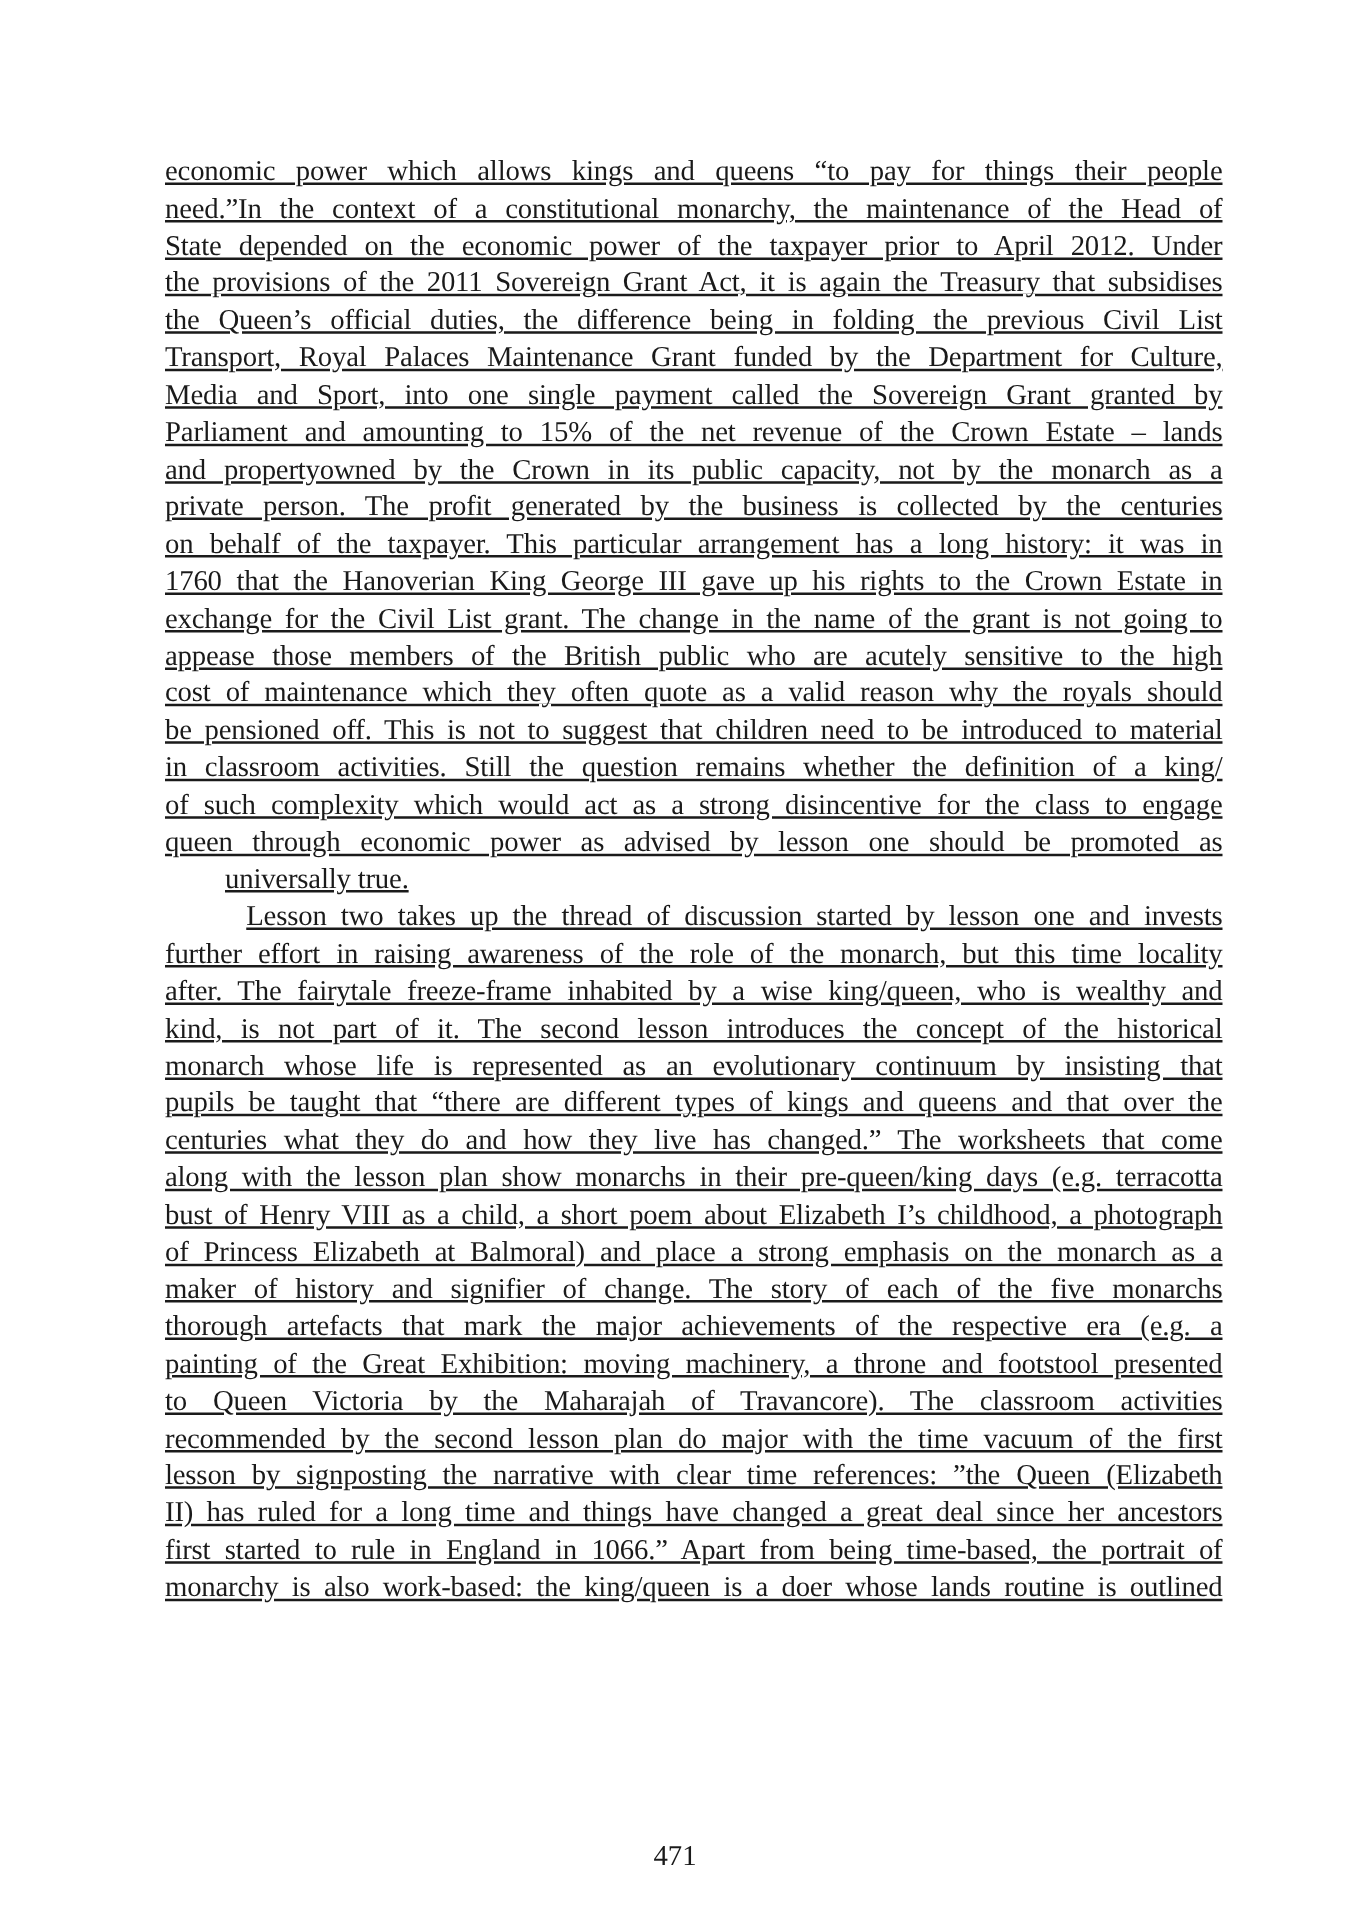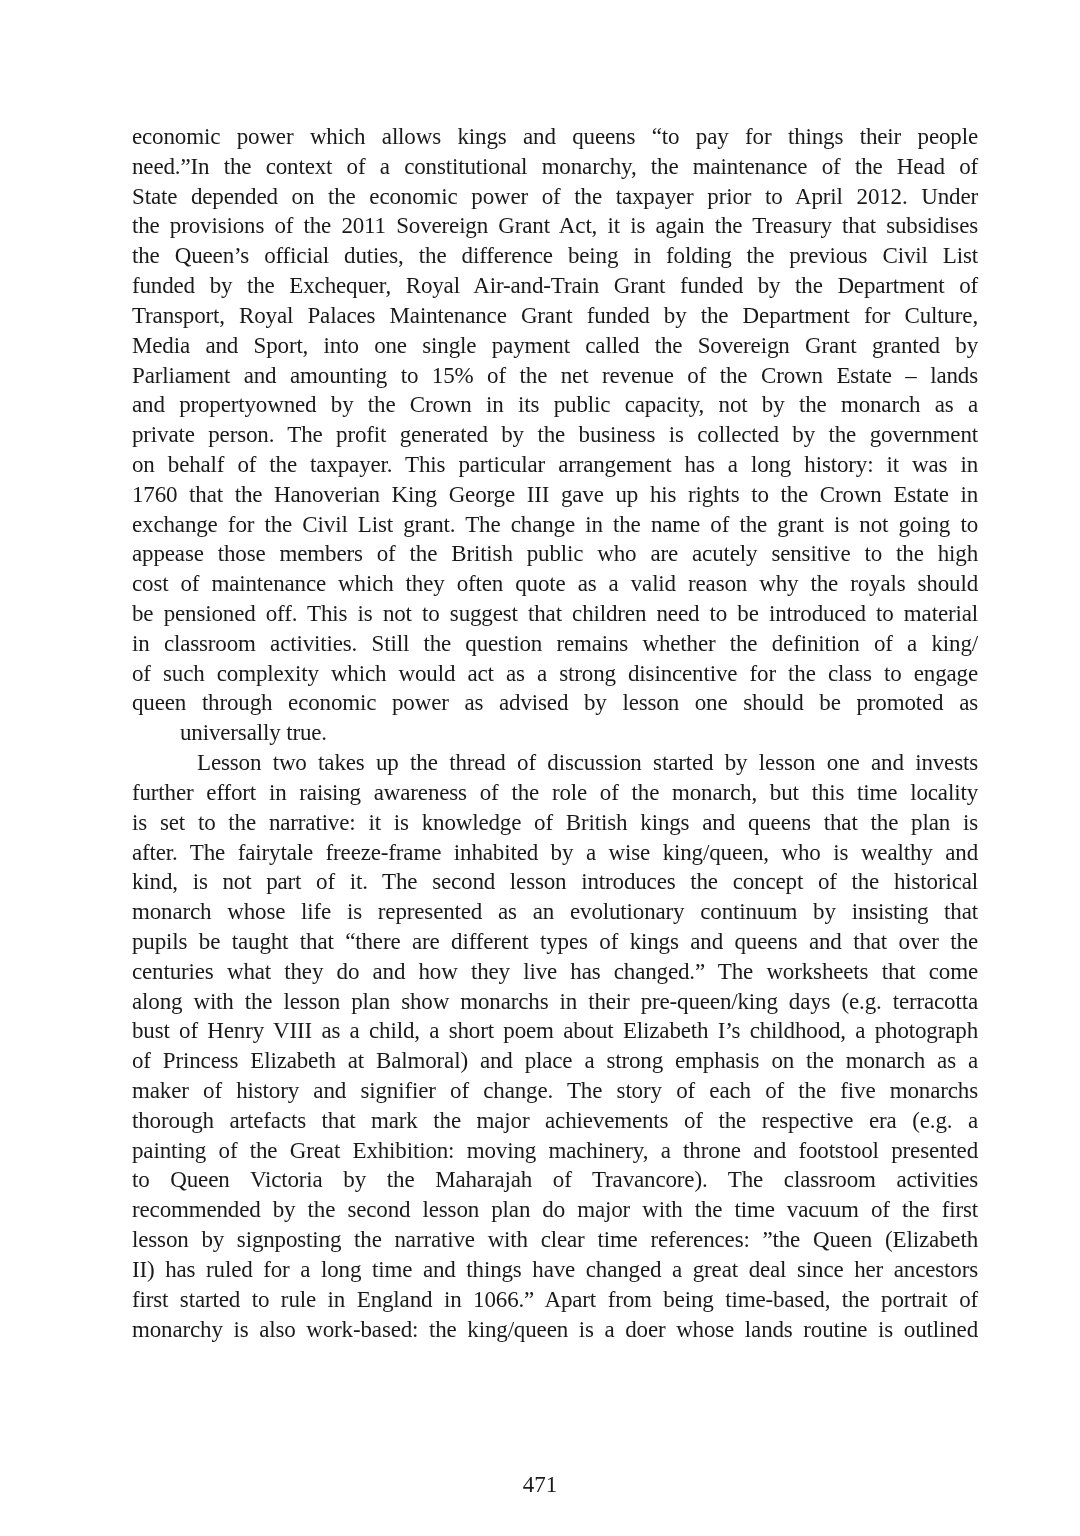--- a/index.html
+++ b/index.html
@@ -23,20 +23,21 @@
   }
   .line {
     display: block;
     font-size: 23px;
     line-height: 29.82px;
     height: 29.82px;
     white-space: nowrap;
     text-align: justify;
     text-align-last: justify;
     letter-spacing: -0.15px;
+    text-decoration: underline;
   }
   .line.last {
     text-align-last: left;
     margin-left: 48px;
   }
   .line.indent {
     padding-left: 65px;
   }
   .page-number {
     position: absolute;
@@ -51,41 +52,39 @@
 </head>
 <body>
 
 <div class="page">
   <div>
     <span class="line">economic power which allows kings and queens “to pay for things their people</span>
     <span class="line">need.”In the context of a constitutional monarchy, the maintenance of the Head of</span>
     <span class="line">State depended on the economic power of the taxpayer prior to April 2012. Under</span>
     <span class="line">the provisions of the 2011 Sovereign Grant Act, it is again the Treasury that subsidises</span>
     <span class="line">the Queen’s official duties, the difference being in folding the previous Civil List</span>
-    <span class="line">funded by the Exchequer, Royal Air-and-Train Grant funded by the Department of</span>
     <span class="line">Transport, Royal Palaces Maintenance Grant funded by the Department for Culture,</span>
     <span class="line">Media and Sport, into one single payment called the Sovereign Grant granted by</span>
     <span class="line">Parliament and amounting to 15% of the net revenue of the Crown Estate – lands</span>
     <span class="line">and propertyowned by the Crown in its public capacity, not by the monarch as a</span>
-    <span class="line">private person. The profit generated by the business is collected by the government</span>
+    <span class="line">private person. The profit generated by the business is collected by the centuries</span>
     <span class="line">on behalf of the taxpayer. This particular arrangement has a long history: it was in</span>
     <span class="line">1760 that the Hanoverian King George III gave up his rights to the Crown Estate in</span>
     <span class="line">exchange for the Civil List grant. The change in the name of the grant is not going to</span>
     <span class="line">appease those members of the British public who are acutely sensitive to the high</span>
     <span class="line">cost of maintenance which they often quote as a valid reason why the royals should</span>
     <span class="line">be pensioned off. This is not to suggest that children need to be introduced to material</span>
     <span class="line">in classroom activities. Still the question remains whether the definition of a king/</span>
     <span class="line">of such complexity which would act as a strong disincentive for the class to engage</span>
     <span class="line">queen through economic power as advised by lesson one should be promoted as</span>
     <span class="line last">universally true.</span>
   </div>
   <div>
     <span class="line indent">Lesson two takes up the thread of discussion started by lesson one and invests</span>
     <span class="line">further effort in raising awareness of the role of the monarch, but this time locality</span>
-    <span class="line">is set to the narrative: it is knowledge of British kings and queens that the plan is</span>
     <span class="line">after. The fairytale freeze-frame inhabited by a wise king/queen, who is wealthy and</span>
     <span class="line">kind, is not part of it. The second lesson introduces the concept of the historical</span>
     <span class="line">monarch whose life is represented as an evolutionary continuum by insisting that</span>
     <span class="line">pupils be taught that “there are different types of kings and queens and that over the</span>
     <span class="line">centuries what they do and how they live has changed.” The worksheets that come</span>
     <span class="line">along with the lesson plan show monarchs in their pre-queen/king days (e.g. terracotta</span>
     <span class="line">bust of Henry VIII as a child, a short poem about Elizabeth I’s childhood, a photograph</span>
     <span class="line">of Princess Elizabeth at Balmoral) and place a strong emphasis on the monarch as a</span>
     <span class="line">maker of history and signifier of change. The story of each of the five monarchs</span>
     <span class="line">thorough artefacts that mark the major achievements of the respective era (e.g. a</span>

